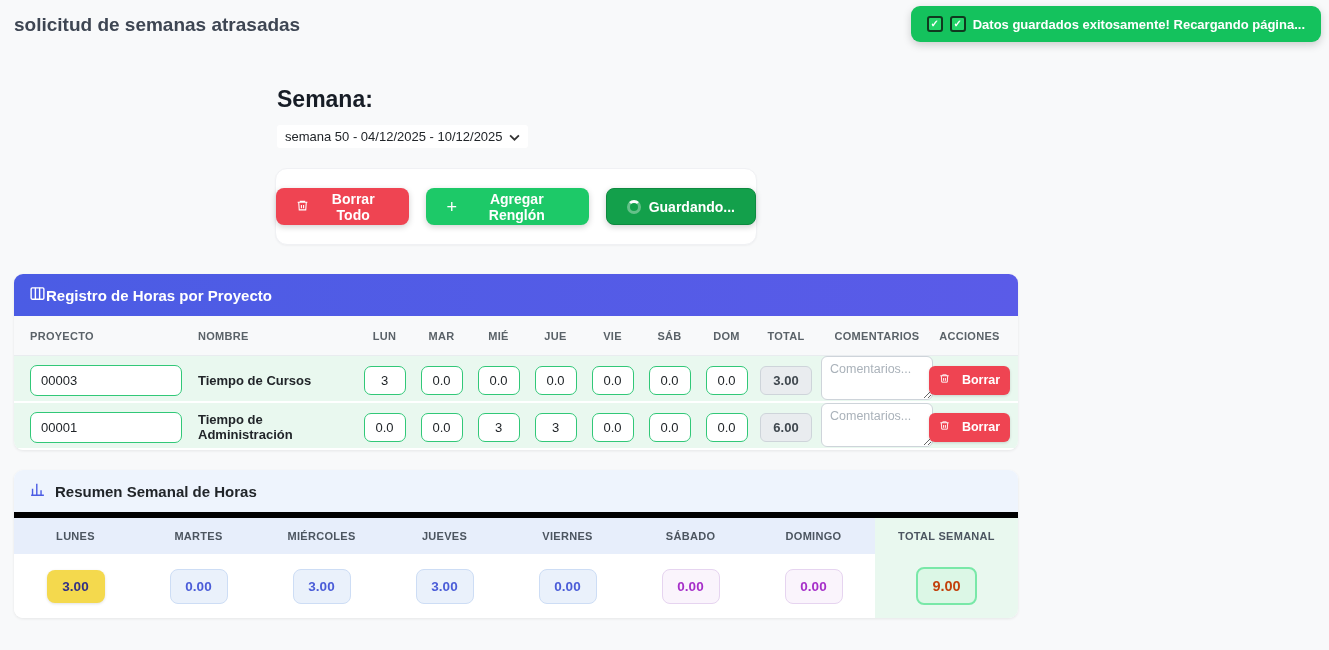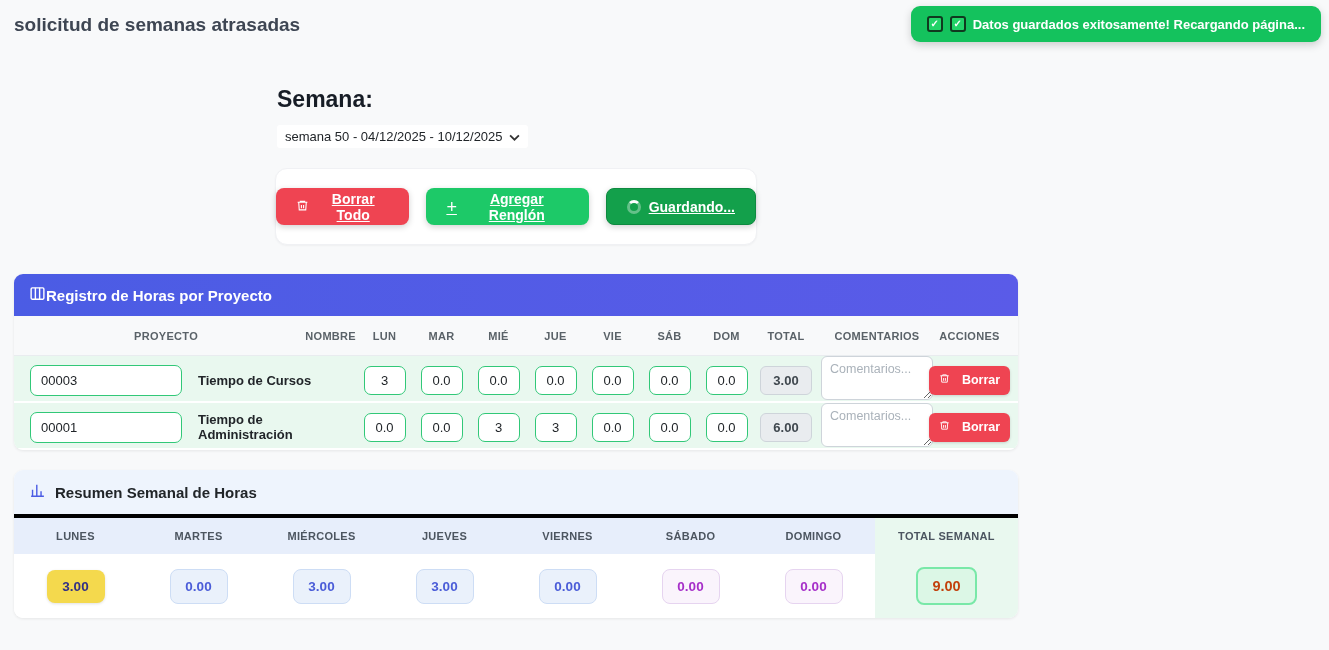--- a/index.html
+++ b/index.html
@@ -46,21 +46,20 @@
     background:#fff; border:1px solid #f0f1f4; border-radius:12px;
     box-shadow:0 1px 2px rgba(0,0,0,.04);
     display:flex; align-items:center; justify-content:center; gap:17px;
   }
   .btn {
     display:inline-flex; align-items:center; gap:8px;
     border:none; border-radius:8px; color:#fff;
     font-family:inherit; font-size:14px; font-weight:bold;
     padding:0 20px; height:37px; cursor:pointer;
     box-shadow:0 2px 6px rgba(0,0,0,.18);
-    text-decoration:underline;
   }
   .btn-danger  { background:#ef4452; }
   .btn-success { background:#1dc968; }
   .btn-saving  { background:#13a04b; border:1px solid #0e8a40; }
   .spinner {
     width:14px; height:14px; border-radius:50%;
     border:3px solid rgba(255,255,255,.35); border-top-color:#fff;
     animation:spin 1s linear infinite;
   }
   @keyframes spin { to { transform:rotate(360deg); } }
@@ -85,21 +84,21 @@
   .t-grid {
     display:grid;
     grid-template-columns:168px 158px repeat(7,57px) 62px 120px 65px;
     align-items:center; padding:0 16px;
   }
   .t-head {
     height:40px; background:#f8f9fa; border-bottom:1px solid #e9ecef;
   }
   .th {
     font-size:11px; font-weight:bold; color:#5a6268;
-    letter-spacing:.3px; text-transform:uppercase;text-align:right;
+    letter-spacing:.3px; text-transform:uppercase;
   }
   .c { text-align:center; justify-self:center; }
   .t-row { height:47px; background:#e9f8ef; border-bottom:2px solid #ffffff; }
   .proj-input {
     width:152px; height:31px; background:#fff;
     border:1.5px solid #31c878; border-radius:7px;
     padding:0 10px; font-family:inherit; font-size:13px; color:#212529;
   }
   .row-name { font-size:13px; font-weight:bold; color:#212529; }
   .day-input {
@@ -122,21 +121,21 @@
   .btn-borrar {
     display:inline-flex; align-items:center; gap:12px;
     background:#ef4452; color:#fff; border:none; border-radius:6px;
     height:29px; padding:0 10px; cursor:pointer;
     font-family:inherit; font-size:12.5px; font-weight:bold;
     box-shadow:0 1px 3px rgba(0,0,0,.15);
   }
 
   
   .resumen-header {
-    height:48px; background:#eef4fd; border-bottom:4px solid #000000;
+    height:48px; background:#eef4fd; border-bottom:6px solid #000000;
     display:flex; align-items:center; gap:9px; padding:0 15px;
     font-size:15px; font-weight:bold; color:#212529;
   }
   .sum-grid { display:grid; grid-template-columns:repeat(7,123px) 143px; }
   .sum-th {
     height:36px; background:#e7eefb;
     display:flex; align-items:center; justify-content:center;
     font-size:11px; font-weight:bold; color:#4c5560;
     letter-spacing:.3px; text-transform:uppercase;
   }

